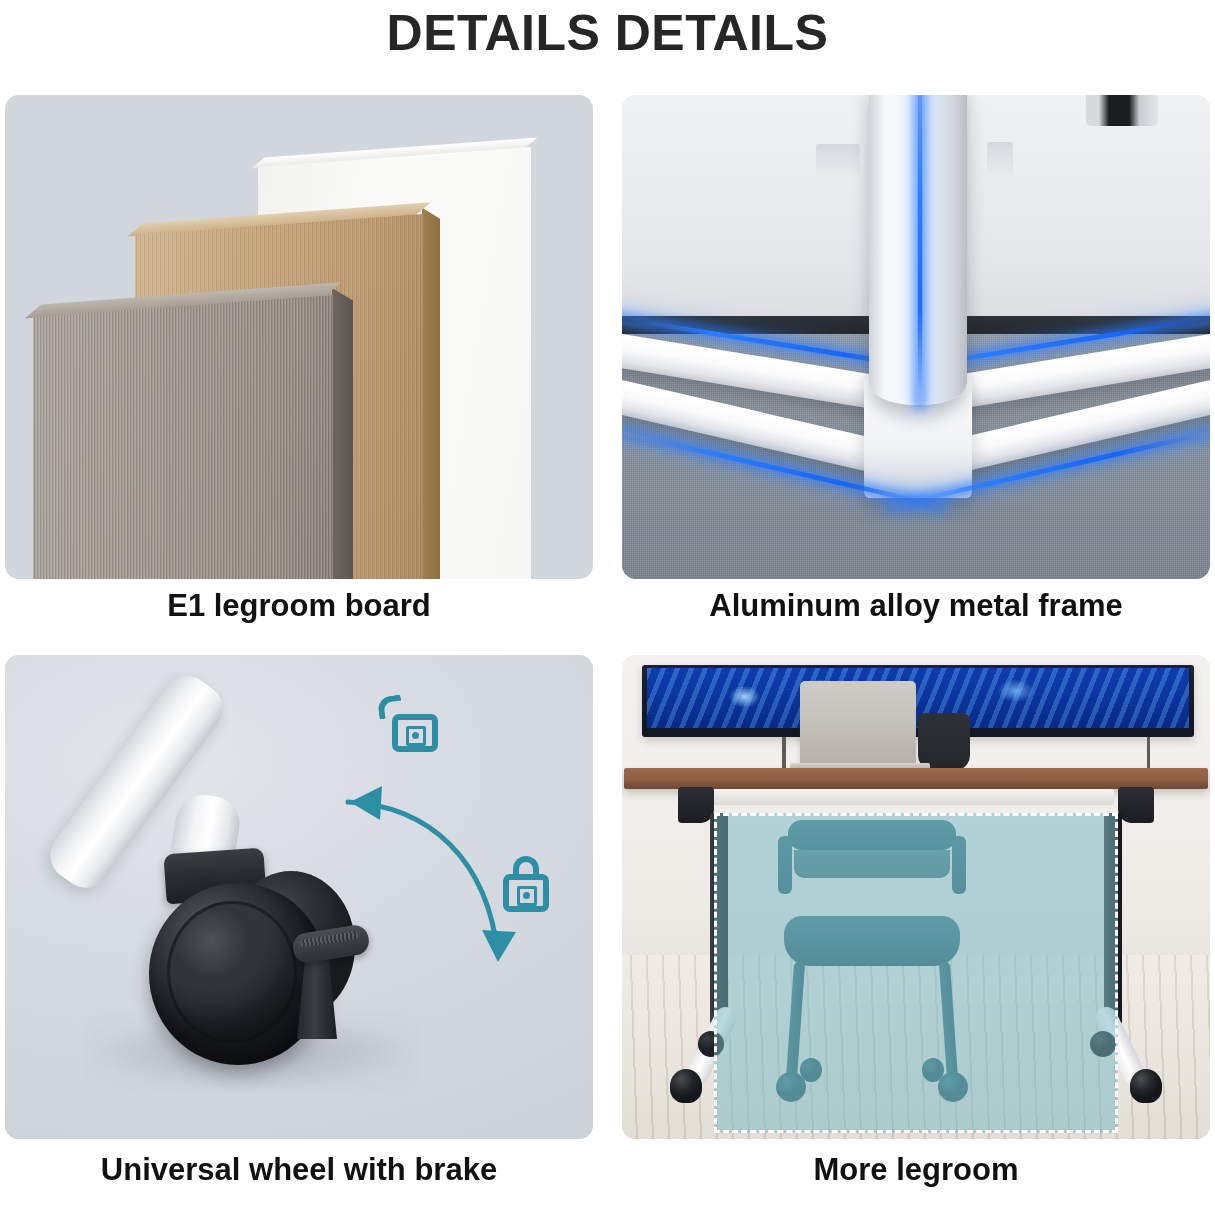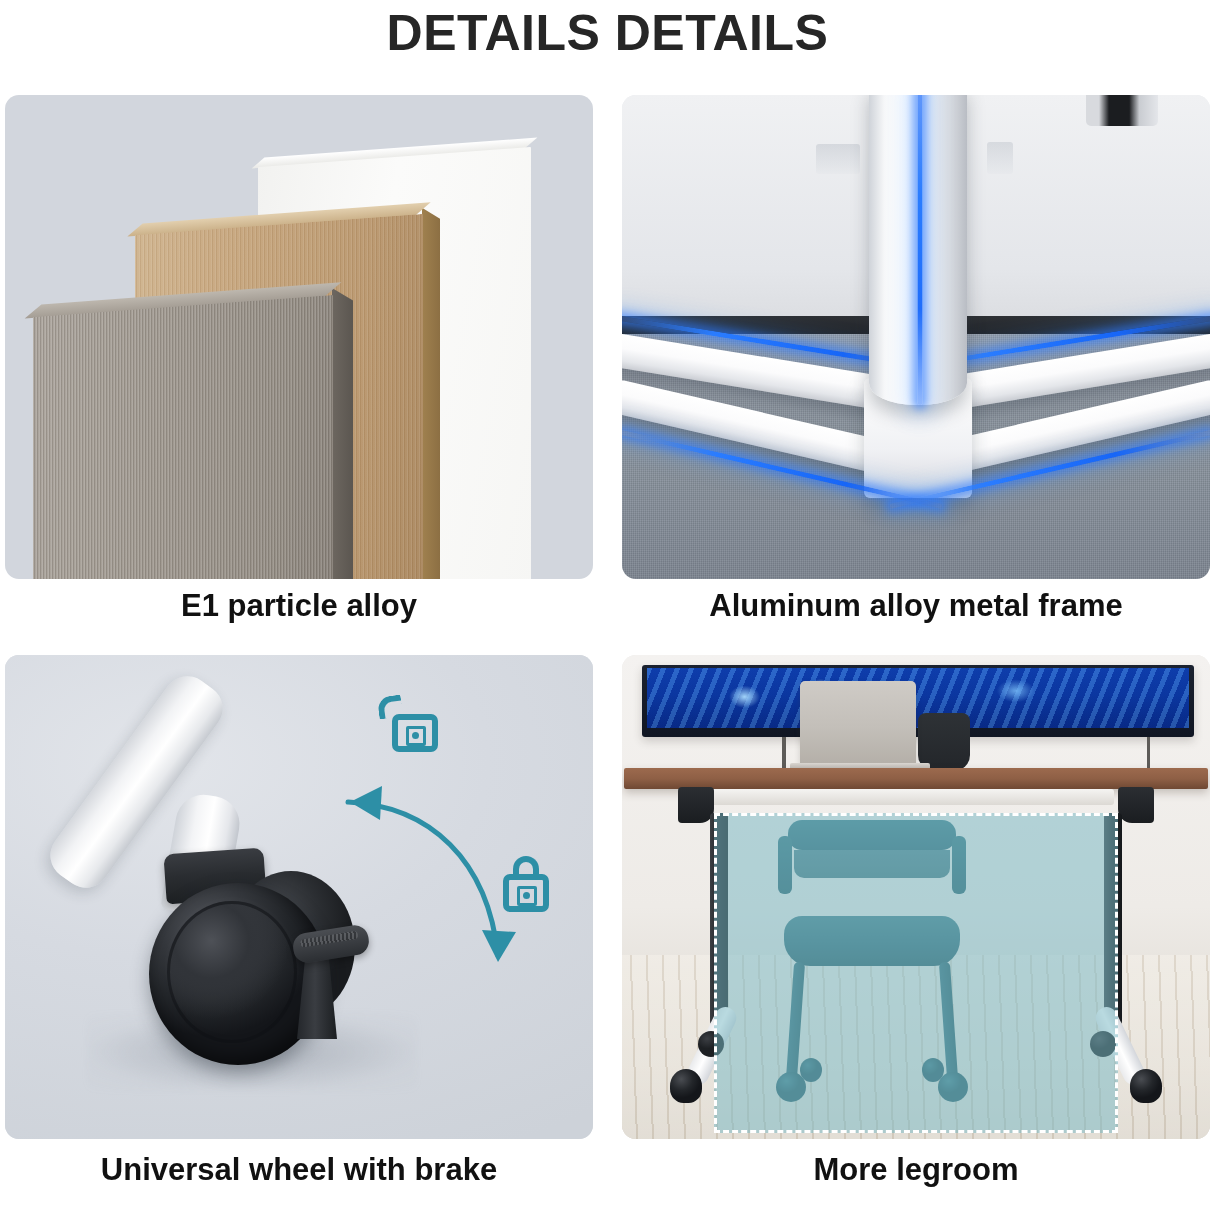--- a/index.html
+++ b/index.html
@@ -486,21 +486,21 @@
     </div>
 
     <div class="board" id="board-gray">
       <div class="edge-side"></div>
       <div class="edge-top"></div>
       <div class="face"></div>
     </div>
 
   </div>
 </div>
-<div class="caption" id="cap-board">E1 particle alloy</div>
+<div class="caption" id="cap-board">E1 legroom board</div>
 
 <div class="panel" id="panel-frame">
   <div class="frame-wall">
     <div class="frame-wall-mark"></div>
     <div class="frame-wall-mark2"></div>
   </div>
   <div class="frame-dark-object"></div>
   <div class="frame-skirting"></div>
   <div class="frame-floor"></div>
 

